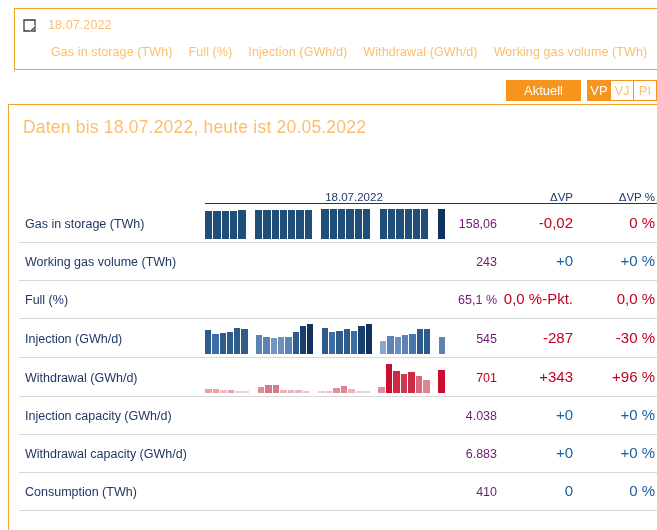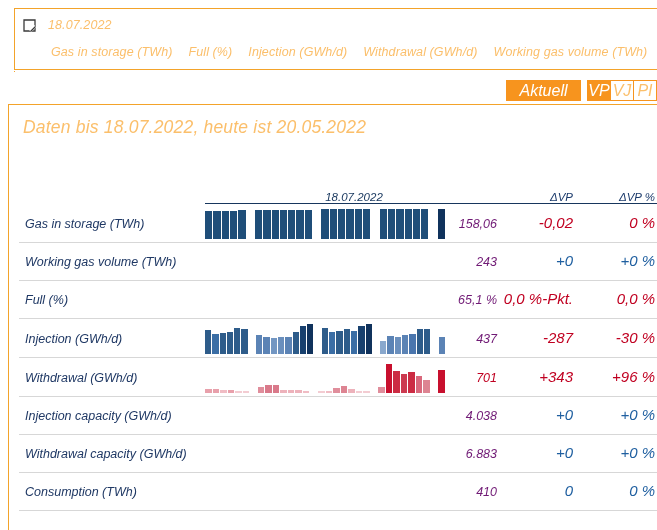--- a/index.html
+++ b/index.html
@@ -9,21 +9,20 @@
     background: #ffffff;
     font-family: "Liberation Sans", sans-serif;
     overflow: hidden;
   }
 
   #app {
     position: relative;
     width: 657px;
     height: 530px;
     background: #fff;
-    font-style: italic;
   }
 
   
   .top-panel {
     position: absolute;
     left: 14px; top: 8px;
     width: 648px; height: 62px;
     border: 1px solid #f3a32a;
     border-right: none;
     background: #fff;
@@ -74,21 +73,21 @@
   
   .btn-bar {
     position: absolute;
     right: 0px; top: 80px;
     display: flex;
     align-items: stretch;
     height: 21px;
     gap: 6px;
   }
   .btn {
-    font-size: 16px;
+    font-size: 13px;
     display: flex;
     align-items: center;
     justify-content: center;
     cursor: pointer;
     line-height: 1;
   }
   .btn-aktuell {
     background: #f7941e;
     color: #ffffff;
     width: 75px;
@@ -367,21 +366,21 @@
                   <div class="sbar" style="height: 18px; background: rgb(91, 131, 181);"></div>
                   <div class="sbar" style="height: 17px; background: rgb(106, 143, 189);"></div>
                   <div class="sbar" style="height: 19px; background: rgb(91, 131, 181);"></div>
                   <div class="sbar" style="height: 20px; background: rgb(74, 118, 174);"></div>
                   <div class="sbar" style="height: 25px; background: rgb(46, 92, 138);"></div>
                   <div class="sbar" style="height: 25px; background: rgb(46, 92, 138);"></div>
                   <div class="sbar" style="background: transparent; height: 1px;"></div>
                   <div class="sbar" style="height: 17px; background: rgb(91, 131, 181);"></div>
                 </div>
               </td>
-              <td class="val">437</td>
+              <td class="val">545</td>
               <td class="num red">-287</td>
               <td class="num red">-30 %</td>
             </tr>
             <tr>
               <td class="lbl">Withdrawal (GWh/d)</td>
               <td class="spark">
                 <div class="spark-wrap">
                   <div class="sbar" style="height: 4px; background: rgb(232, 160, 171);"></div>
                   <div class="sbar" style="height: 4px; background: rgb(232, 160, 171);"></div>
                   <div class="sbar" style="height: 3px; background: rgb(240, 188, 196);"></div>

